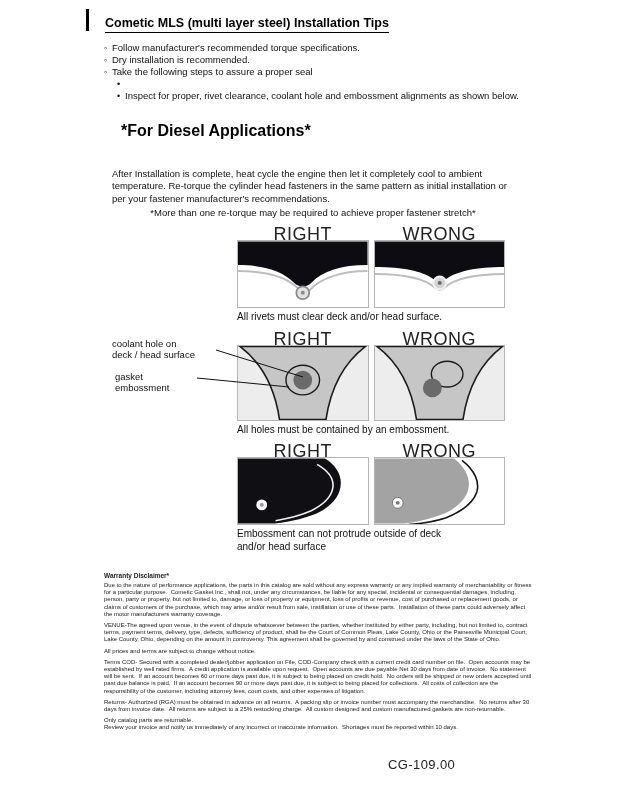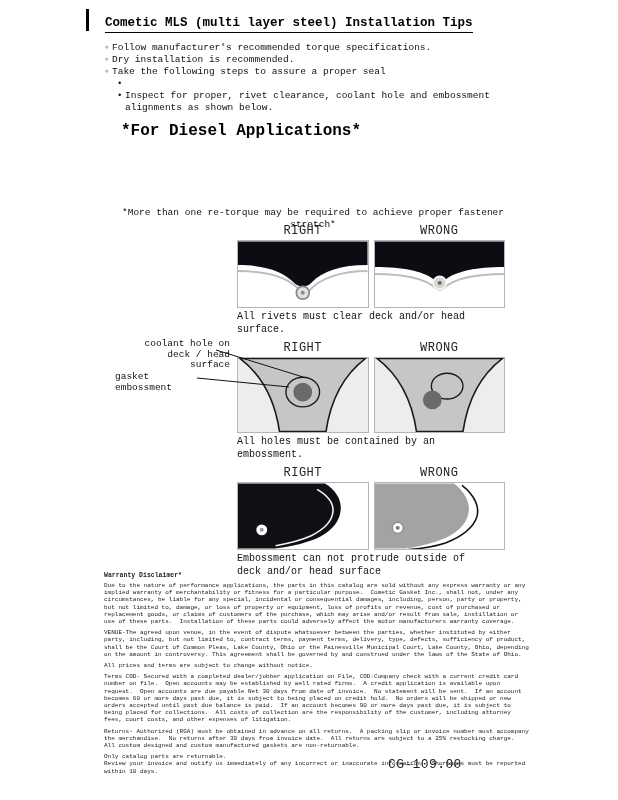--- a/index.html
+++ b/index.html
@@ -1,47 +1,47 @@
 <!DOCTYPE html>
 <html><head>
 <meta charset="utf-8">
 <style>
   html,body{margin:0;padding:0;background:#ffffff;}
   .page{
     position:relative;width:602px;height:800px;background:#ffffff;overflow:hidden;
-    font-family:Liberation Mono, monospace;color:#1a1a1a;
+    font-family:Liberation Sans, sans-serif;color:#1a1a1a;
   }
   .edge-mark{position:absolute;left:86px;top:9px;width:3px;height:22px;background:#000;}
   .title{
     position:absolute;left:105px;top:16px;margin:0;
     font-size:12.5px;font-weight:bold;color:#000;
     border-bottom:1.5px solid #000;padding-bottom:2px;display:inline-block;
   }
   .bullets{position:absolute;left:104px;top:42px;width:430px;font-size:9.5px;line-height:12px;color:#111;}
   .b-row{display:flex;align-items:flex-start;}
   .b-row .mk{width:8px;flex:0 0 8px;font-size:9px;color:#111;}
   .b-row.sub{margin-left:13px;}
   .b-text{white-space:pre-wrap;}
   .diesel-h{position:absolute;left:112px;top:113px;margin:9px;font-size:16px;font-weight:bold;color:#000;}
   .para{position:absolute;left:112px;margin:0;width:402px;font-size:9.5px;line-height:12.3px;color:#111;white-space:pre-wrap;}
   .p1{top:132px;}
   .p2{top:168px;}
   .p3{top:207px;text-align:center;}
 
   .diagrams{position:absolute;left:237px;top:224px;width:268px;}
   .hdr-row{display:flex;gap:5px;height:14px;margin-bottom:2px;}
-  .hdr{flex:1;text-align:center;font-size:12px;letter-spacing:.5px;color:#222;}
+  .hdr{flex:1;text-align:center;font-size:18px;letter-spacing:.5px;color:#222;}
   .panel-row{display:flex;gap:5px;}
   .panel{background:#fff;border:1px solid #b5b5b5;display:block;}
   .panel.gray{background:#ededed;}
   .caption{margin:3px 0 5px 0;font-size:10px;line-height:12.5px;color:#111;}
   .caption.wrap{width:235px;}
 
   .callout{position:absolute;font-size:9.5px;line-height:10.5px;color:#111;}
-  .callout1{left:144px;top:339px;width:86px;text-align:right;}
+  .callout1{left:112px;top:339px;width:86px;text-align:left;}
   .callout2{left:115px;top:372px;width:82px;text-align:left;}
   .callout-lines{position:absolute;left:195px;top:344px;}
 
   .warranty{position:absolute;left:104px;top:572px;width:428px;color:#222;}
   .w-h{font-size:6.5px;font-weight:bold;margin-bottom:3px;}
   .w-p{margin:0 0 4px 0;font-size:6px;line-height:7.2px;white-space:pre-wrap;}
   .w-p.tight{margin-bottom:0;}
   .footer-code{position:absolute;left:388px;top:757px;font-size:13px;letter-spacing:.4px;color:#222;}
 </style>
 </head>
@@ -69,20 +69,21 @@
     <div class="b-row sub">
       <span class="mk">•</span>
     </div>
     <div class="b-row sub">
       <span class="mk">•</span>
       <span class="b-text">Inspect for proper, rivet clearance, coolant hole and embossment alignments as shown below.</span>
     </div>
   </div>
 
   <h2 class="diesel-h">*For Diesel Applications*</h2>
+  <p class="para p2">After Installation is complete, heat cycle the engine then let it completely cool to ambient temperature. Re-torque the cylinder head fasteners in the same pattern as initial installation or per your fastener manufacturer's recommendations.</p>
   <p class="para p3">*More than one re-torque may be required to achieve proper fastener stretch*</p>
 
   <div class="diagrams">
 
     <div class="hdr-row">
       <span class="hdr">RIGHT</span>
       <span class="hdr">WRONG</span>
     </div>
     <div class="panel-row">
       <svg class="panel" width="131" height="66" viewBox="0 0 131 66">

